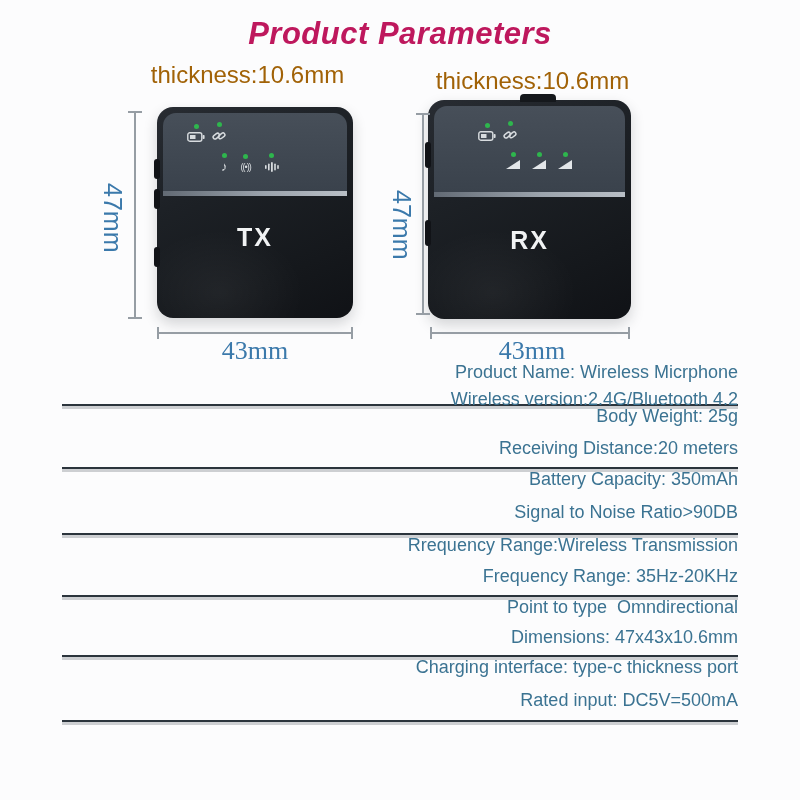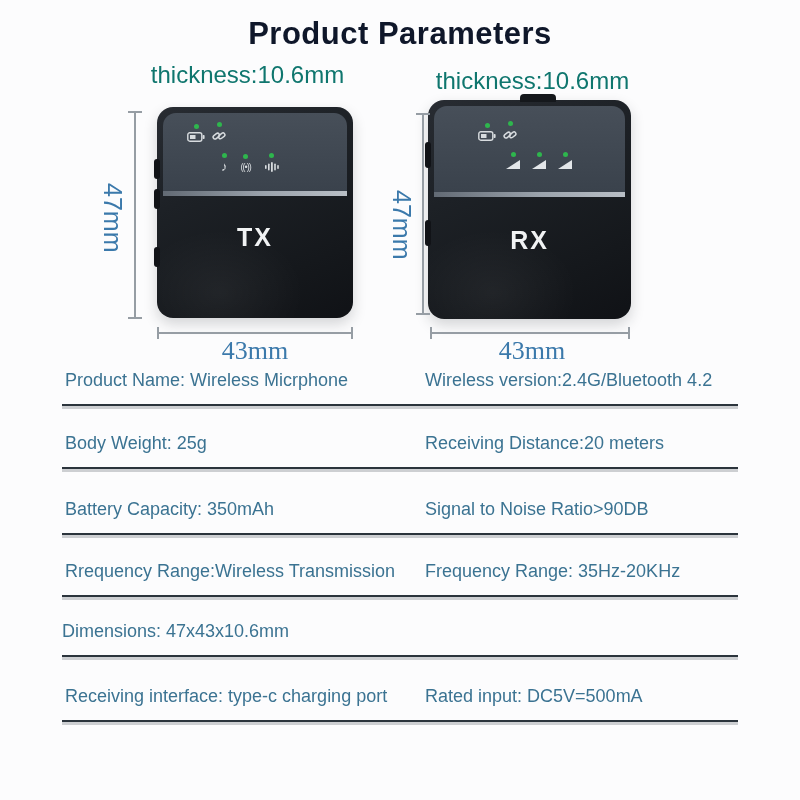--- a/index.html
+++ b/index.html
@@ -1,23 +1,23 @@
 <!DOCTYPE html>
 <html><head>
 <meta charset="utf-8">
 <style>
   * { margin:0; padding:0; box-sizing:border-box; }
   html,body { width:800px; height:800px; overflow:hidden; }
   body { font-family:"Liberation Sans", sans-serif; background:#fcfcfd; }
   .canvas { position:absolute; inset:0; width:800px; height:800px; background:#fcfcfd; }
 
   .page-title { position:absolute; top:16px; left:0; width:800px; text-align:center;
-    font-size:31px; font-weight:bold; color:#0f172a; letter-spacing:.5px; }
-
-  .thickness { position:absolute; font-size:24px; color:#0f766e; text-align:center; width:215px; }
+    font-size:31px; font-weight:bold; color:#be185d; letter-spacing:.5px;font-style:italic; }
+
+  .thickness { position:absolute; font-size:24px; color:#a16207; text-align:center; width:215px; }
   .thickness.tx { left:140px; top:61px; }
   .thickness.rx { left:425px; top:67px; }
 
   
   .device { position:absolute; border-radius:16px;
     background:linear-gradient(155deg,#282c32 0%,#1d2126 35%,#15181c 75%,#101216 100%);
     box-shadow:0 6px 14px rgba(30,35,40,.18); }
   .device::after { content:""; position:absolute; inset:0; border-radius:16px;
     background:radial-gradient(120px 90px at 32% 88%, rgba(255,255,255,.05), rgba(255,255,255,0) 70%); }
   .device.tx { left:157px; top:107px; width:196px; height:211px; }
@@ -72,21 +72,21 @@
     font-size:25px; color:#3b79ab; transform:rotate(90deg); white-space:nowrap; }
   .dim-v-label.tx { left:81px; top:201px; }
   .dim-v-label.rx { left:370px; top:208px; }
   .dim-h-label { position:absolute; width:120px; text-align:center; font-size:26px; color:#3b79ab;font-family:Liberation Serif, serif; }
   .dim-h-label.tx { left:195px; top:336px; }
   .dim-h-label.rx { left:472px; top:336px; }
 
   
   .spec-table { position:absolute; left:62px; top:362px; width:676px; }
   .spec-row { display:flex; align-items:flex-end; padding-bottom:13px;
-    border-bottom:2px solid #2b343c; box-shadow:0 3px 0 rgba(43,52,60,.22); }
+    border-bottom:2px solid #2b343c; box-shadow:0 3px 0 rgba(43,52,60,.22);flex-direction:column; }
   .spec-row:nth-child(1){ height:44px; } .spec-row:nth-child(2){ height:63px; }
   .spec-row:nth-child(3){ height:66px; } .spec-row:nth-child(4){ height:62px; }
   .spec-row:nth-child(5){ height:60px; } .spec-row:nth-child(6){ height:65px; }
   .spec-row:nth-child(7){ height:71px; }
   .spec-left { flex:0 0 53.7%; padding-left:3px; }
   .spec-right { flex:1;margin-top:6px; }
   .spec-left, .spec-right { font-size:18px; color:#3b7392; white-space:pre; }
 </style>
 </head>
 <body>
@@ -213,21 +213,22 @@
     </div>
     <div class="spec-row">
       <div class="spec-left">Battery Capacity: 350mAh</div>
       <div class="spec-right">Signal to Noise Ratio&gt;90DB</div>
     </div>
     <div class="spec-row">
       <div class="spec-left">Rrequency Range:Wireless Transmission</div>
       <div class="spec-right">Frequency Range: 35Hz-20KHz</div>
     </div>
     <div class="spec-row">
+      <div class="spec-left">Point to type  Omndirectional</div>
       <div class="spec-right">Dimensions: 47x43x10.6mm</div>
     </div>
     <div class="spec-row">
-      <div class="spec-left">Receiving interface: type-c charging port</div>
+      <div class="spec-left">Charging interface: type-c thickness port</div>
       <div class="spec-right">Rated input: DC5V=500mA</div>
     </div>
   </div>
 
 </div>
 
 </body></html>

